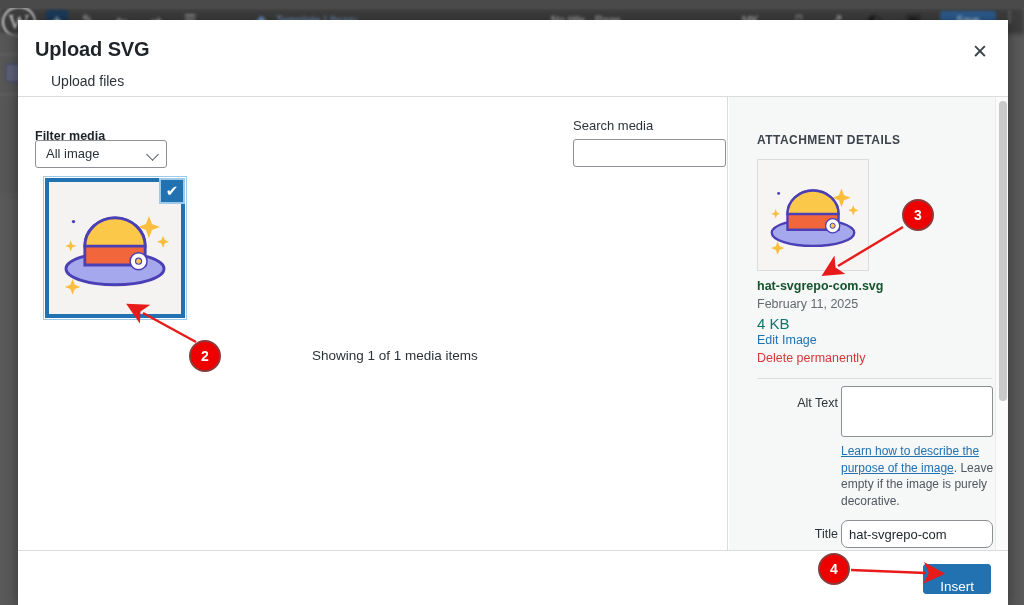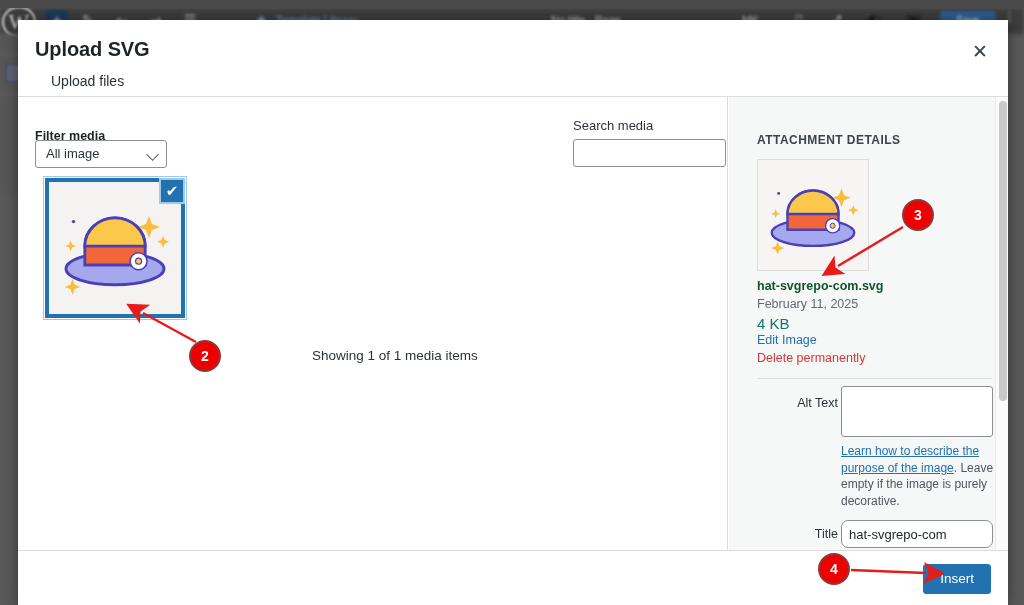--- a/index.html
+++ b/index.html
@@ -426,21 +426,21 @@
     position: absolute;
     bottom: 0; left: 0;
     width: 990px; height: 55px;
     background: #fff;
     border-top: 1px solid #dcdcde;
   }
   .insert-btn {
     position: absolute;
     top: 13px; right: 17px;
     height: 30px;
-    padding: 0 16px;
+    padding: 8px 16px;
     background: #2271b1;
     border: 1px solid #2271b1;
     border-radius: 3px;
     color: #fff;
     font-size: 13.5px;
     line-height: 28px;
     cursor: pointer;
     font-family: "Liberation Sans", sans-serif;
   }
 

